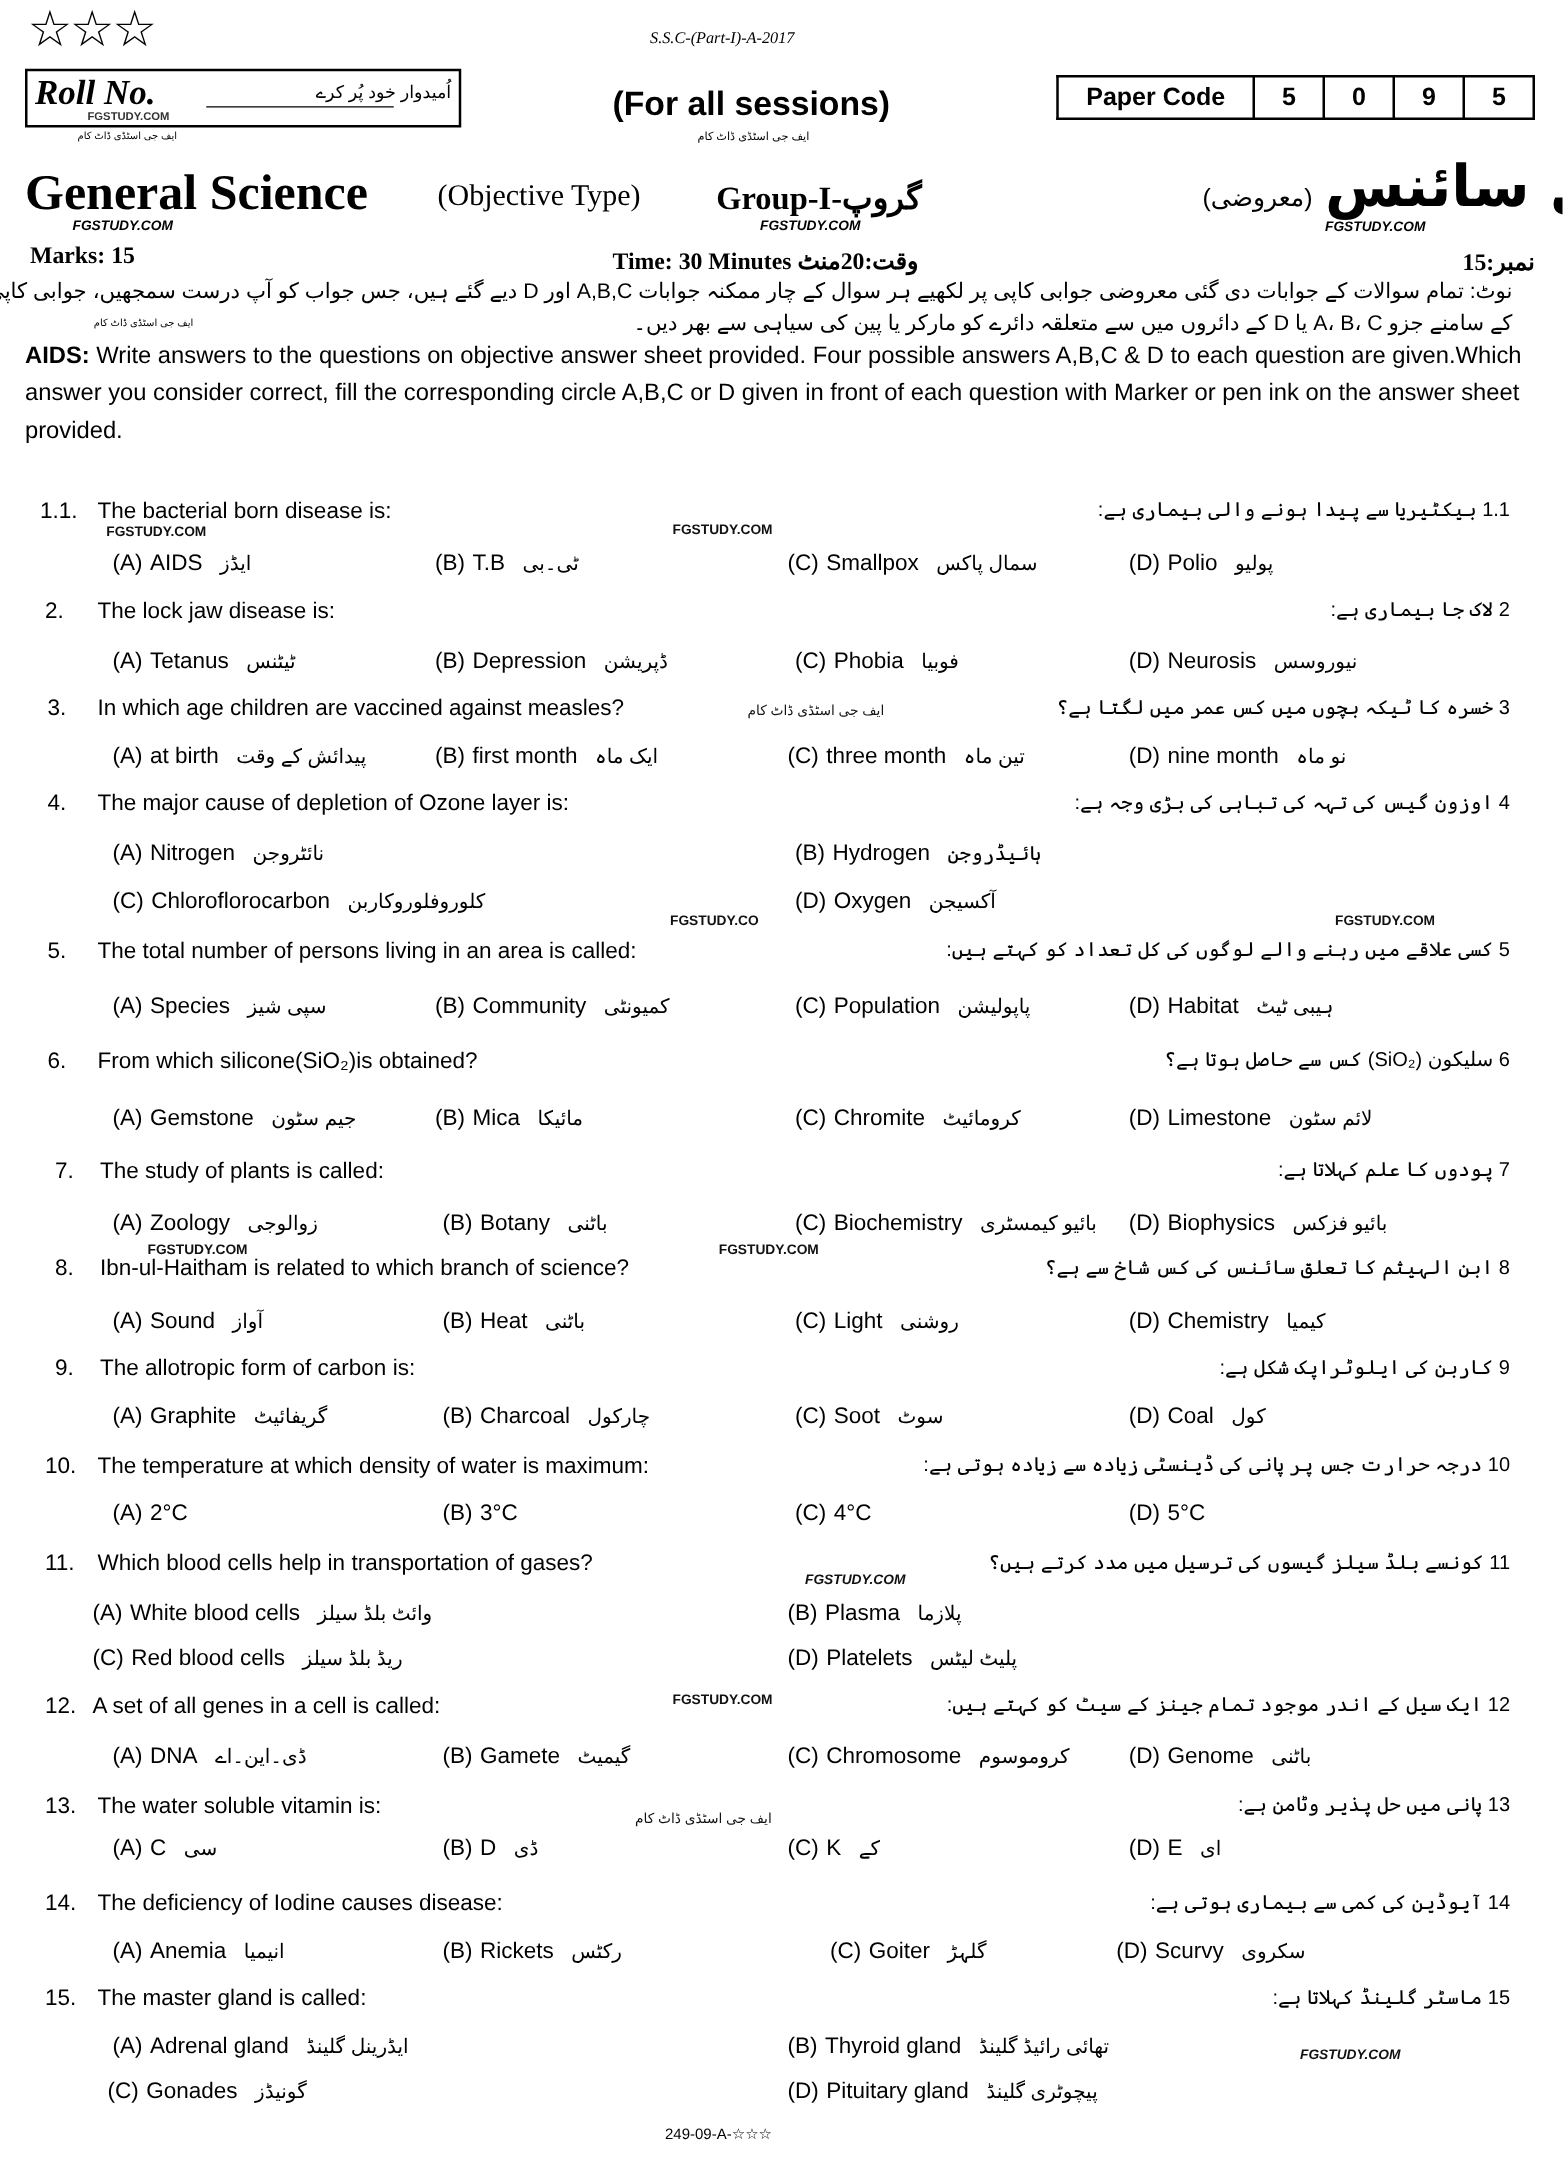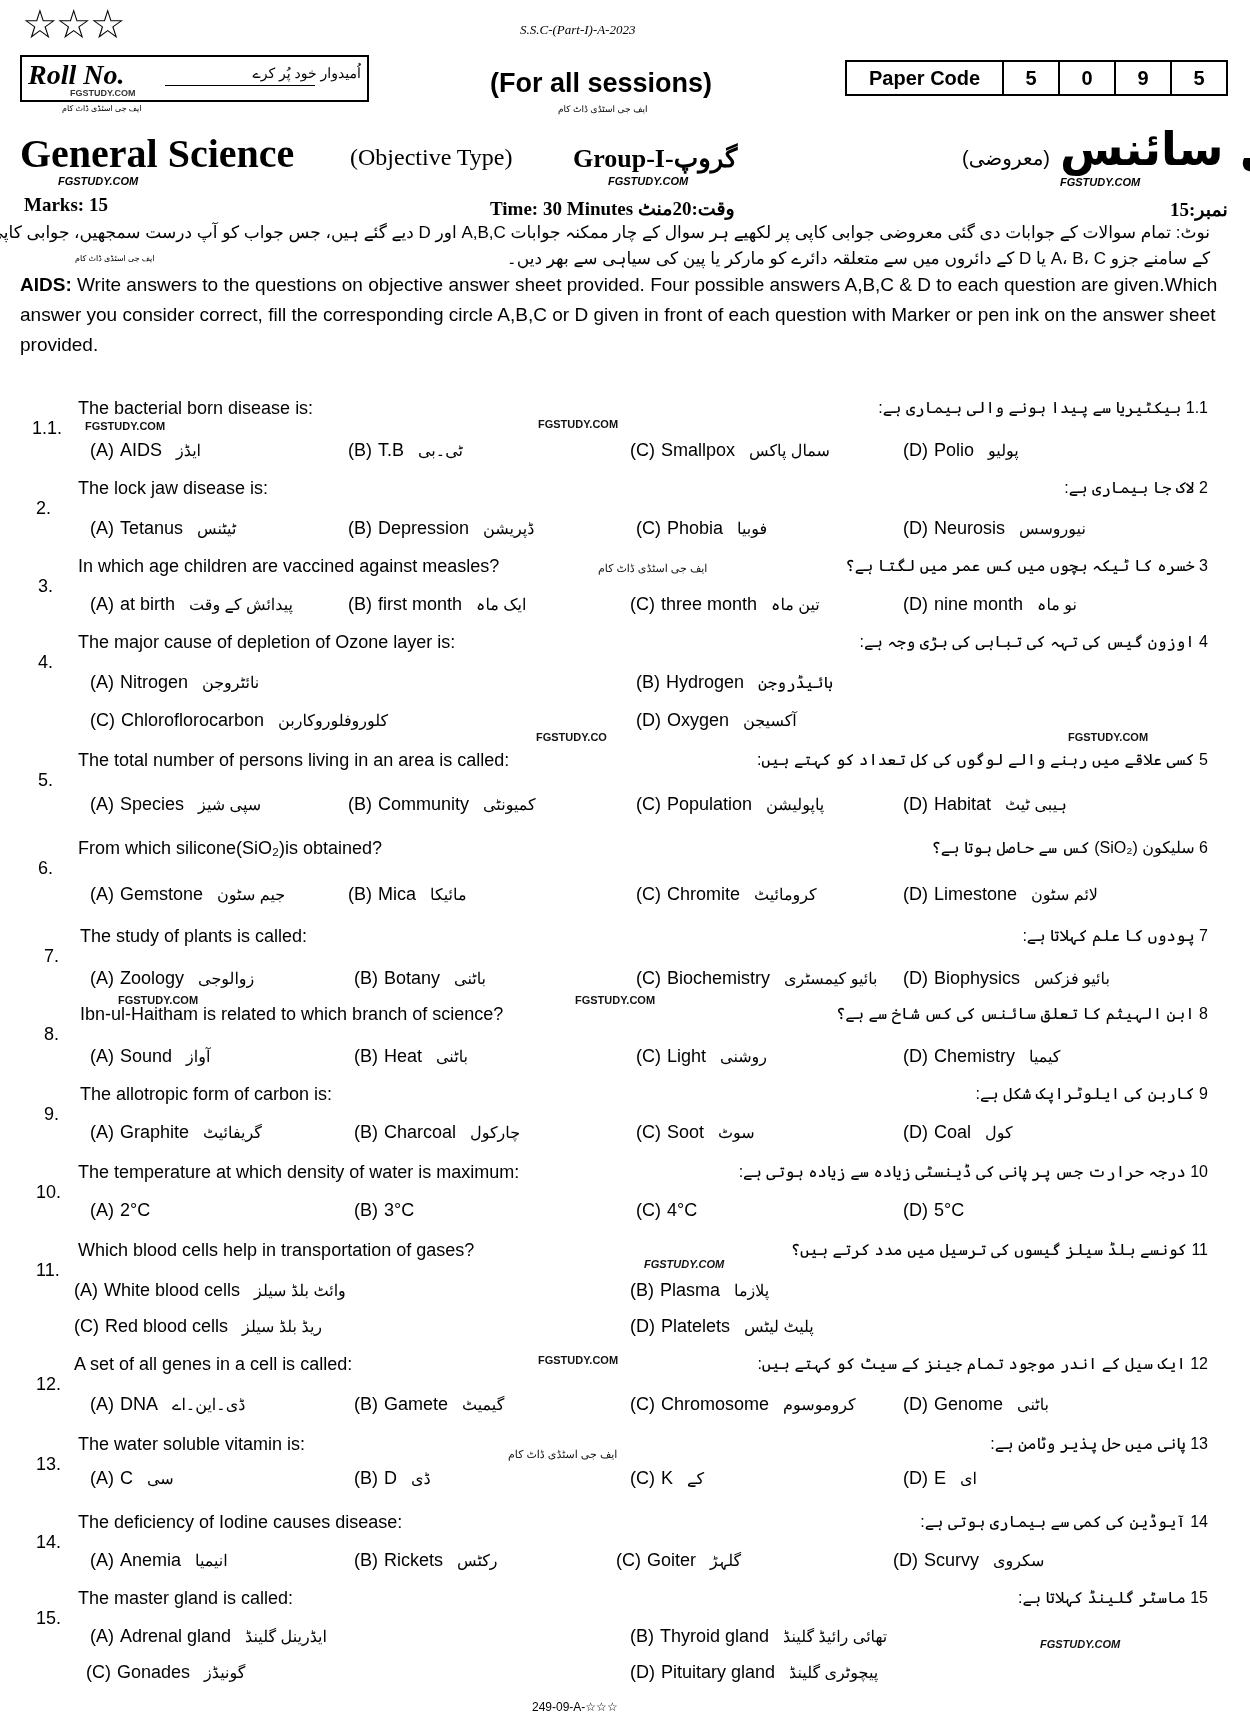--- a/index.html
+++ b/index.html
@@ -32,34 +32,34 @@
   .title-wm { left: 58px; top: 175px; font-size: 11px; font-style: italic; font-weight: bold; }
   .marks { left: 24px; top: 194px; font-family: "Liberation Serif", serif; font-weight: bold; font-size: 19px; }
   .time { left: 490px; top: 197px; font-family: "Liberation Serif", serif; font-weight: bold; font-size: 19px; }
   .marks-urdu { left: 1170px; top: 198px; font-family: "Liberation Serif", serif; font-weight: bold; font-size: 19px; direction: rtl; }
   .urdu-note { right: 40px; width: 1180px; text-align: right; font-size: 17px; direction: rtl; }
   .urdu-note-wm { left: 75px; top: 254px; font-size: 8px; direction: rtl; }
   .note { left: 20px; top: 270px; width: 1200px; font-size: 19px; line-height: 30px; white-space: normal; }
   .note b { font-weight: bold; }
 
   .q { position: absolute; left: 0; width: 1250px; }
-  .q .num { position: absolute; font-size: 18px; margin-top: 20px; }
+  .q .num { position: absolute; font-size: 18px; }
   .q .text { position: absolute; font-size: 18px; }
   .q .urdu-q { position: absolute; right: 42px; font-size: 16px; direction: rtl; }
   .opt { position: absolute; font-size: 18px; white-space: nowrap; }
   .opt .lab { margin-right: 6px; }
   .opt .u { margin-left: 14px; font-size: 16px; direction: rtl; unicode-bidi: isolate; }
   .wm { position: absolute; font-size: 11px; color: #111; font-weight: bold; }
   .footer { left: 532px; top: 1700px; font-size: 12px; }
 </style>
 </head>
 <body>
 
 <div class="abs stars">☆☆☆</div>
-<div class="abs ssc">S.S.C-(Part-I)-A-2023</div>
+<div class="abs ssc">S.S.C-(Part-I)-A-2017</div>
 
 <div class="abs rollbox">
   <span class="roll">Roll No.</span>
   <span class="line"></span>
   <span class="urdu">اُمیدوار خود پُر کرے</span>
   <span class="wm">FGSTUDY.COM</span>
 </div>
 <div class="abs roll-urdu-wm">ایف جی اسٹڈی ڈاٹ کام</div>
 
 <div class="abs sessions">(For all sessions)</div>
@@ -235,21 +235,21 @@
 <div class="opt" style="left:630px; top:1468px"><span class="lab">(C)</span><span>K</span><span class="u">کے</span></div>
 <div class="opt" style="left:903px; top:1468px"><span class="lab">(D)</span><span>E</span><span class="u">ای</span></div>
 
 <div class="q" style="top:1512px">
   <span class="num" style="left:36px">14.</span>
   <span class="text" style="left:78px">The deficiency of Iodine causes disease:</span>
   <span class="urdu-q"><span>14</span> <span>آیوڈین کی کمی سے بیماری ہوتی ہے:</span></span>
 </div>
 <div class="opt" style="left:90px; top:1550px"><span class="lab">(A)</span><span>Anemia</span><span class="u">انیمیا</span></div>
 <div class="opt" style="left:354px; top:1550px"><span class="lab">(B)</span><span>Rickets</span><span class="u">رکٹس</span></div>
-<div class="opt" style="left:616px; top:1550px"><span class="lab">(C)</span><span>Goiter</span><span class="u">گلہڑ</span></div>
+<div class="opt" style="left:664px; top:1550px"><span class="lab">(C)</span><span>Goiter</span><span class="u">گلہڑ</span></div>
 <div class="opt" style="left:893px; top:1550px"><span class="lab">(D)</span><span>Scurvy</span><span class="u">سکروی</span></div>
 
 <div class="q" style="top:1588px">
   <span class="num" style="left:36px">15.</span>
   <span class="text" style="left:78px">The master gland is called:</span>
   <span class="urdu-q"><span>15</span> <span>ماسٹر گلینڈ کہلاتا ہے:</span></span>
 </div>
 <div class="opt" style="left:90px; top:1626px"><span class="lab">(A)</span><span>Adrenal gland</span><span class="u">ایڈرینل گلینڈ</span></div>
 <div class="opt" style="left:630px; top:1626px"><span class="lab">(B)</span><span>Thyroid gland</span><span class="u">تھائی رائیڈ گلینڈ</span></div>
 <div class="opt" style="left:86px; top:1662px"><span class="lab">(C)</span><span>Gonades</span><span class="u">گونیڈز</span></div>

